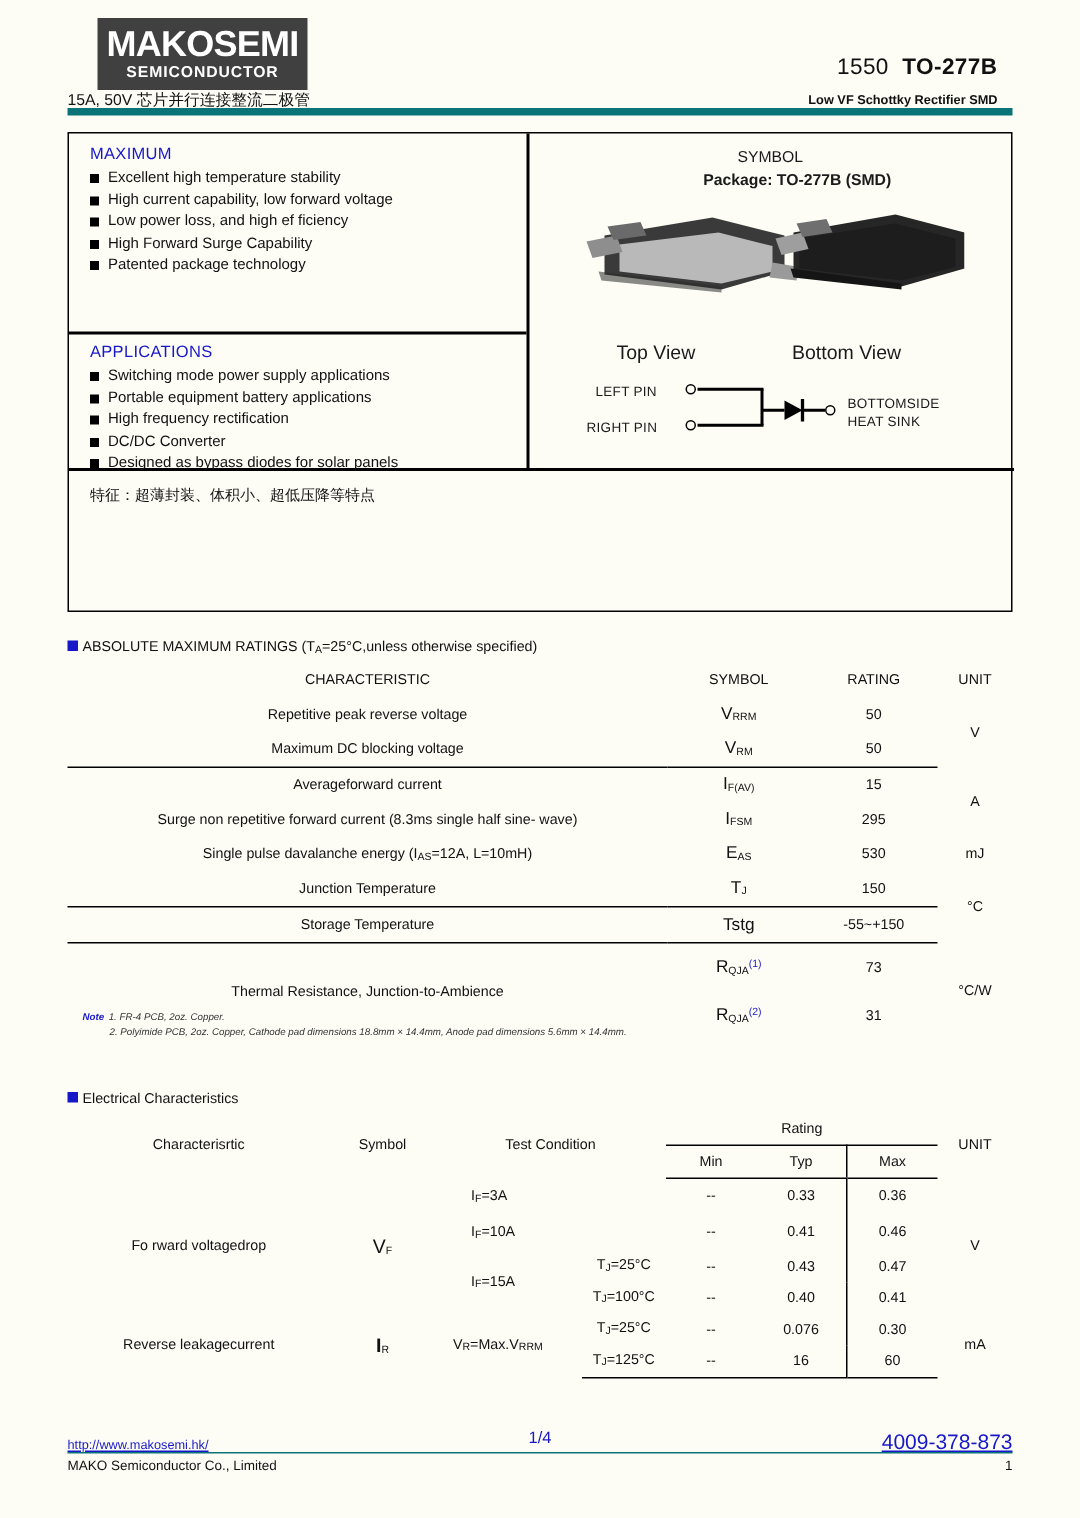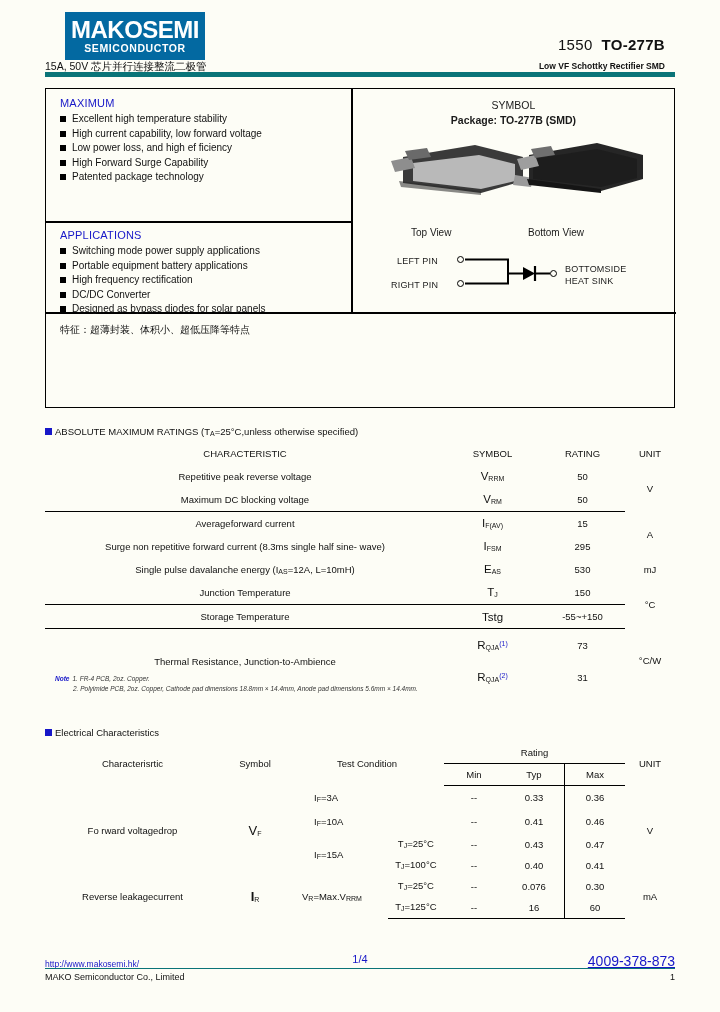--- a/index.html
+++ b/index.html
@@ -9,21 +9,21 @@
     font-family:"Liberation Sans", sans-serif;
     color:#1a1a1a;
     -webkit-font-smoothing:none;
   }
   .page{position:relative;width:720px;height:1012px;box-sizing:border-box;}
 
   
   .header{position:absolute;left:45px;top:10px;width:630px;height:62px;}
   .logo{
     position:absolute;left:20px;top:2px;width:140px;height:48px;
-    background:#0369a1;
+    background:#404040;
     display:flex;flex-direction:column;align-items:center;justify-content:center;
   }
   .logo-main{
     color:#ffffff;font-weight:bold;font-size:24px;letter-spacing:-0.5px;
     line-height:24px;font-family:"Liberation Sans", sans-serif;
   }
   .logo-sub{
     color:#ffffff;font-weight:bold;font-size:10.5px;letter-spacing:0.6px;
     line-height:12px;
   }
@@ -63,23 +63,23 @@
     font-size:10px;line-height:14.5px;color:#111;white-space:nowrap;
     position:relative;padding-left:12px;
   }
   ul.bl li:before{
     content:"";position:absolute;left:0px;top:4px;width:6px;height:6px;background:#000;
   }
 
   
   .sym{position:absolute;left:307px;top:0px;width:321px;height:223px;}
   .sym-t1{position:absolute;left:0;top:10px;width:100%;text-align:center;font-size:10.5px;}
-  .sym-t2{position:absolute;left:0;top:25px;width:100%;text-align:center;font-size:10.5px;font-weight:bold;}
+  .sym-t2{position:absolute;left:0;top:25px;width:100%;text-align:center;font-size:10.5px;font-weight:bold;padding-left:18px;}
   .pkg-wrap{position:absolute;left:30px;top:48px;width:260px;height:62px;}
-  .view-lbl{position:absolute;top:138px;font-size:10px;}
+  .view-lbl{position:absolute;top:138px;font-size:13px;}
   .view-top{left:58px;}
   .view-bot{left:175px;}
 
   .schem{position:absolute;left:0px;top:165px;width:321px;height:55px;}
   .pin-lbl{position:absolute;font-size:9px;white-space:nowrap;letter-spacing:0.2px;}
   .term{
     position:absolute;width:7px;height:7px;border:1.5px solid #000;border-radius:50%;
     background:#fdfdf6;box-sizing:border-box;
   }
 

